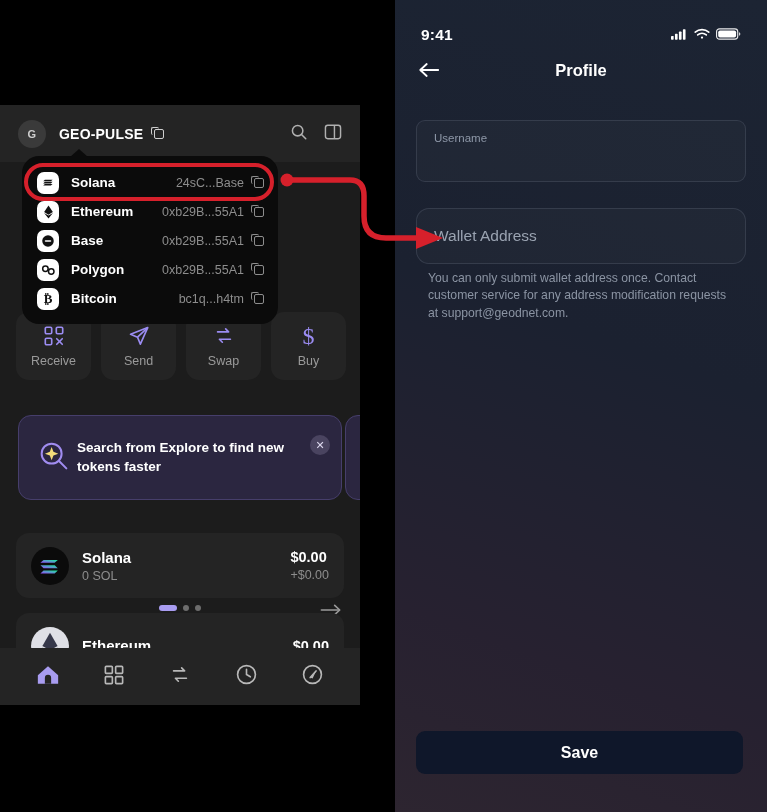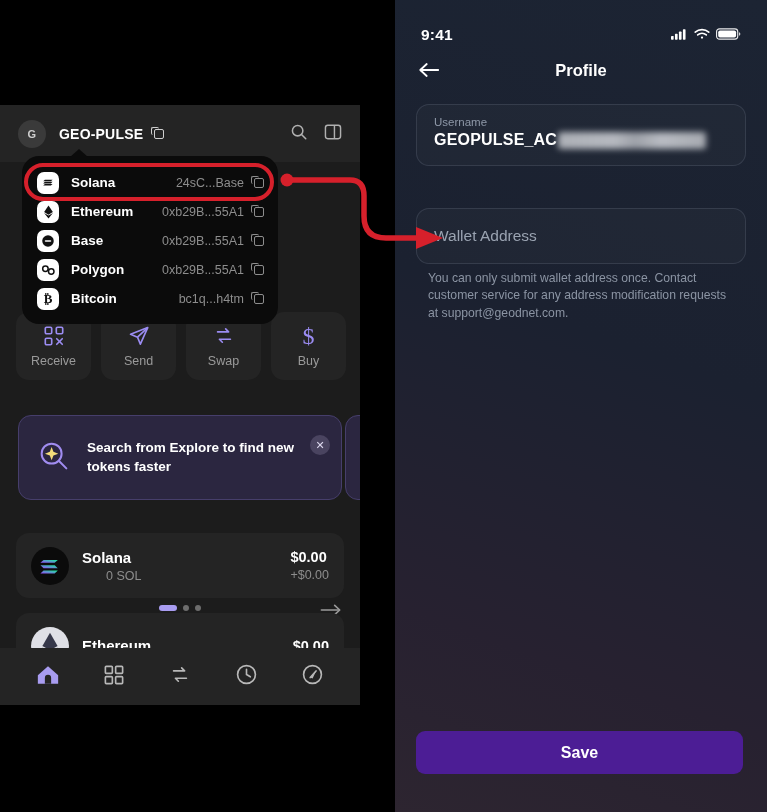--- a/index.html
+++ b/index.html
@@ -66,21 +66,21 @@
     display:flex;flex-direction:column;align-items:center;justify-content:center;gap:7px;
   }
   .act-lbl{ color:#9a9a9a; font-size:12.5px; }
 
   
   .promo{
     position:absolute; left:18px; top:310px; width:324px; height:85px;
     background:#2b2640; border:1px solid #463e6b; border-radius:13px;
     display:flex; align-items:center; padding:0 16px;
   }
-  .promo-txt{ color:#fff; font-size:13.5px; font-weight:bold; line-height:1.38; margin-left:14px; width:215px; }
+  .promo-txt{ color:#fff; font-size:13.5px; font-weight:bold; line-height:1.38; margin-left:4px; width:215px; }
   .promo-x{
     position:absolute; right:11px; top:19px; width:20px;height:20px;border-radius:50%;
     background:#4a4460; color:#ded9ef; font-size:11px;
     display:flex;align-items:center;justify-content:center;
   }
   .promo2{
     position:absolute; left:345px; top:310px; width:60px; height:85px;
     background:#2b2640; border:1px solid #463e6b; border-radius:13px;
   }
   .dots{ position:absolute; left:0; top:500px; width:360px; display:flex; align-items:center; justify-content:center; gap:6px; }
@@ -89,21 +89,21 @@
   .carr-arrow{ position:absolute; right:18px; top:498px; color:#9a9a9a; }
 
   
   .tok{
     position:absolute; left:16px; width:328px; height:65px; background:#242424;
     border-radius:13px; display:flex; align-items:center; padding:0 15px;
   }
   .tok-logo{ width:38px;height:38px;border-radius:50%;flex:0 0 38px; }
   .tok-mid{ margin-left:13px; }
   .tok-name{ color:#fff;font-size:15px;font-weight:bold; }
-  .tok-sub{ color:#8d8d8d;font-size:12.5px;margin-top:3px;margin-left:24px; }
+  .tok-sub{ color:#8d8d8d;font-size:12.5px;margin-top:3px; }
   .tok-right{ margin-left:auto; text-align:left; }
   .tok-val{ color:#fff;font-size:14.5px;font-weight:bold; }
   .tok-chg{ color:#8d8d8d;font-size:12.5px;margin-top:3px; }
 
   
   .botnav{
     position:absolute; left:0; bottom:0; width:360px; height:57px; background:#242424;
     display:flex; align-items:center; justify-content:space-around; padding:0 14px;
   }
 
@@ -120,38 +120,38 @@
 
   .navbar{ position:absolute; left:0; top:52px; width:372px; height:36px; display:flex; align-items:center; }
   .backbtn{ position:absolute; left:20px; top:4px; width:28px;height:28px;
     display:flex;align-items:center;justify-content:center; }
   .navtitle{ width:100%; text-align:center; color:#fff; font-size:16.5px; font-weight:bold; }
 
   .field{
     position:absolute; left:21px; width:330px; border:1px solid #49526180;
     border-radius:13px; background:#ffffff06;
   }
-  #fieldUser{ top:104px; height:62px; padding:11px 17px 0 17px; }
+  #fieldUser{ top:120px; height:62px; padding:11px 17px 0 17px;border-radius:9px; }
   .f-label{ color:#8e98a8; font-size:11.5px; }
   .f-valrow{ display:flex; align-items:center; margin-top:3px; }
   .f-value{ color:#fff; font-size:16px; font-weight:bold; letter-spacing:.2px; }
   .redact{
     margin-left:1px; width:148px; height:17px; border-radius:3px;
     background:linear-gradient(90deg,#b9bcc2 0%,#c3c6cc 38%,#a9acb3 52%,#c6c9cf 70%,#b2b5bb 100%);
     filter:blur(3.4px); opacity:.92;
   }
   #fieldWallet{ top:208px; height:56px; display:flex; align-items:center; padding:0 17px; }
   .f-ph{ color:#9aa3b1; font-size:15.5px; }
   .helper{
     position:absolute; left:33px; top:270px; width:300px; color:#8b94a3;
     font-size:12.2px; line-height:1.42;
   }
   #saveBtn{
     position:absolute; left:416px; top:731px; width:327px; height:43px;
-    background:#4c1d95; border-radius:9px; color:#fff; font-size:16px; font-weight:bold;
+    background:#0f172a; border-radius:9px; color:#fff; font-size:16px; font-weight:bold;
     display:flex; align-items:center; justify-content:center;
   }
 
   
   #anno{ position:absolute; left:0; top:0; width:767px; height:812px; pointer-events:none; z-index:60; }
 </style>
 </head>
 <body>
 
 <div id="root">
@@ -413,24 +413,20 @@
         <svg width="22" height="18" viewBox="0 0 24 18" fill="none" stroke="#fff" stroke-width="2" stroke-linecap="round" stroke-linejoin="round">
           <line x1="22" y1="9" x2="3" y2="9"></line>
             <path d="M9.5 2.5 2.5 9l7 6.5"></path>
         </svg>
       </span>
       <div class="navtitle">Profile</div>
     </div>
 
     <div class="field" id="fieldUser">
       <div class="f-label">Username</div>
-      <div class="f-valrow">
-        <span class="f-value">GEOPULSE_AC</span>
-        <span class="redact"></span>
-      </div>
     </div>
 
     <div class="field" id="fieldWallet">
       <span class="f-ph">Wallet Address</span>
     </div>
 
     <div class="helper">You can only submit wallet address once. Contact customer service for any address modification requests at support@geodnet.com.</div>
   </div>
 
   <div id="saveBtn">Save</div>

